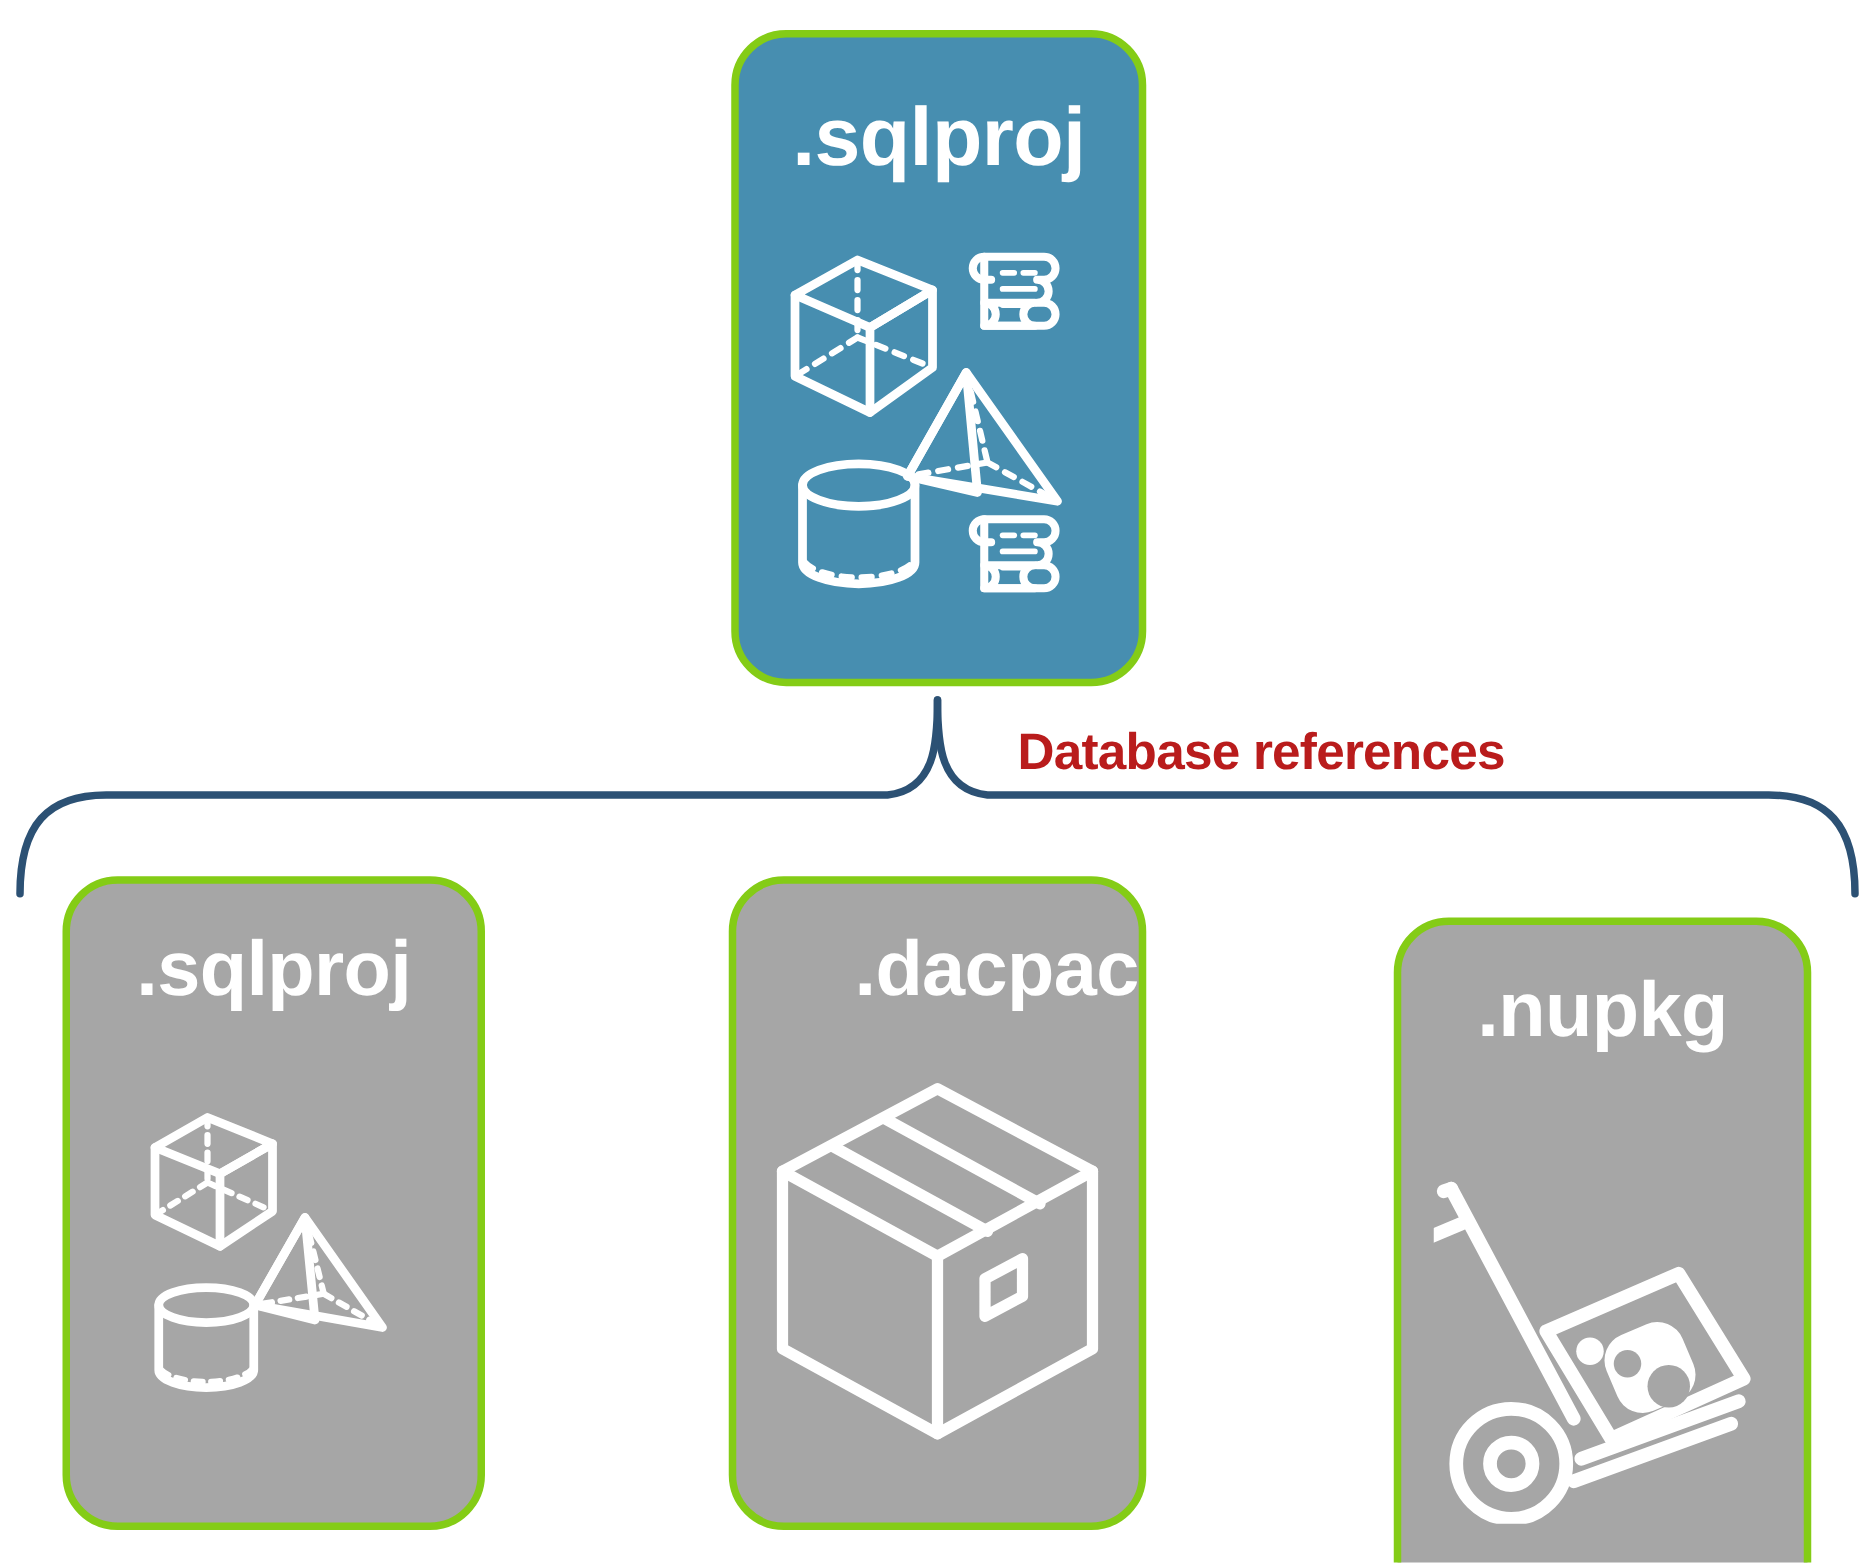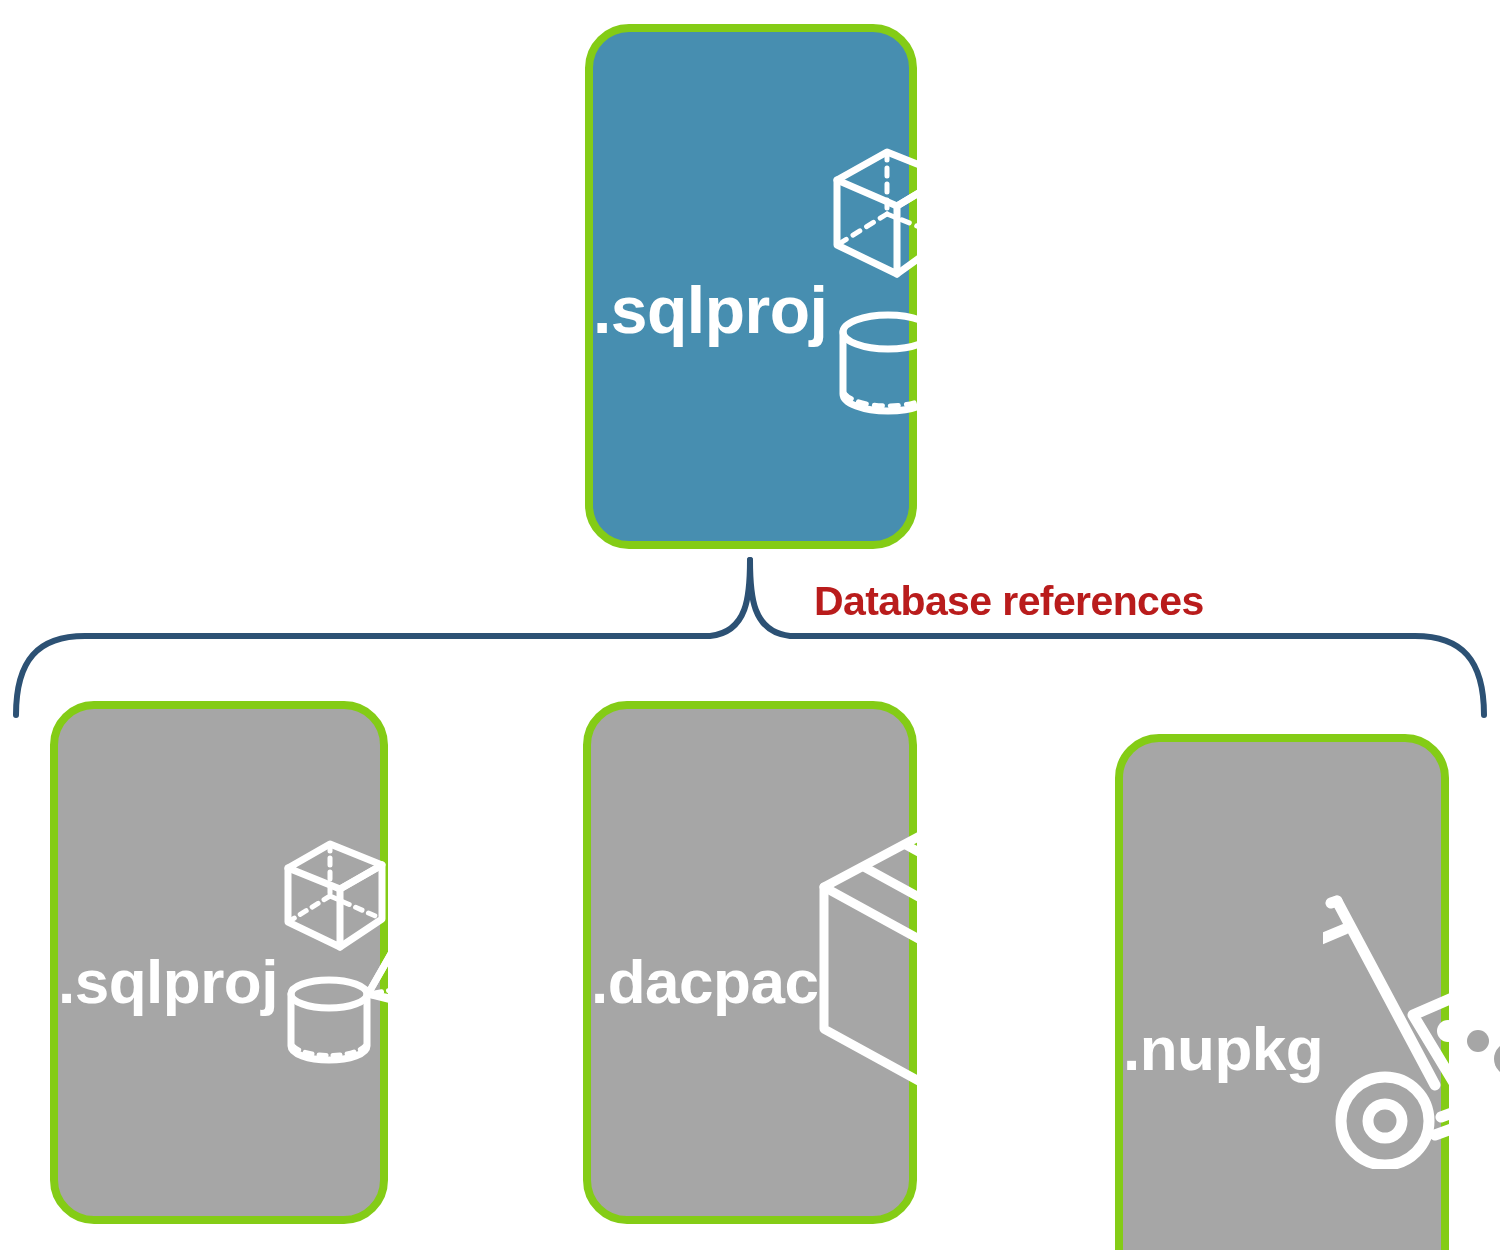--- a/index.html
+++ b/index.html
@@ -19,42 +19,42 @@
     position: absolute;
     left: 0; top: 0;
     width: 1500px;
     height: 1250px;
   }
 
   
   .card {
     position: absolute;
     border-radius: 44px;
-    border: 8px solid #84cc16;
+    border: 6px solid #84cc16;
     box-sizing: border-box;
     display: flex;
-    flex-direction: row;
+    flex-direction: column;
     align-items: center;
   }
   .card.primary  { background: #478eb0; }
   .card.secondary{ background: #a6a6a6; }
 
   .card-title {
     color: #ffffff;
     font-weight: bold;
     letter-spacing: -0.5px;
     line-height: 1;
     white-space: nowrap;
   }
 
   #card-root       { left: 585px;  top: 24px;  width: 332px; height: 525px; }
   #card-root .card-title  { font-size: 66px; margin-top: 46px; }
 
   #card-sqlproj    { left: 50px;   top: 701px; width: 338px; height: 523px; }
-  #card-dacpac     { left: 583px;  top: 701px; width: 334px; height: 523px; }
+  #card-dacpac     { left: 583px;  top: 701px; width: 334px; height: 523px; align-items: flex-end; }
   #card-nupkg      { left: 1115px; top: 701px; width: 334px; height: 591px; margin-top: 33px; }
   .card.secondary .card-title { font-size: 62px; margin-top: 38px; }
 
   .icon-area {
     position: relative;
     width: 100%;
     flex: 1;
     display: flex;
     align-items: center;
     justify-content: center;

